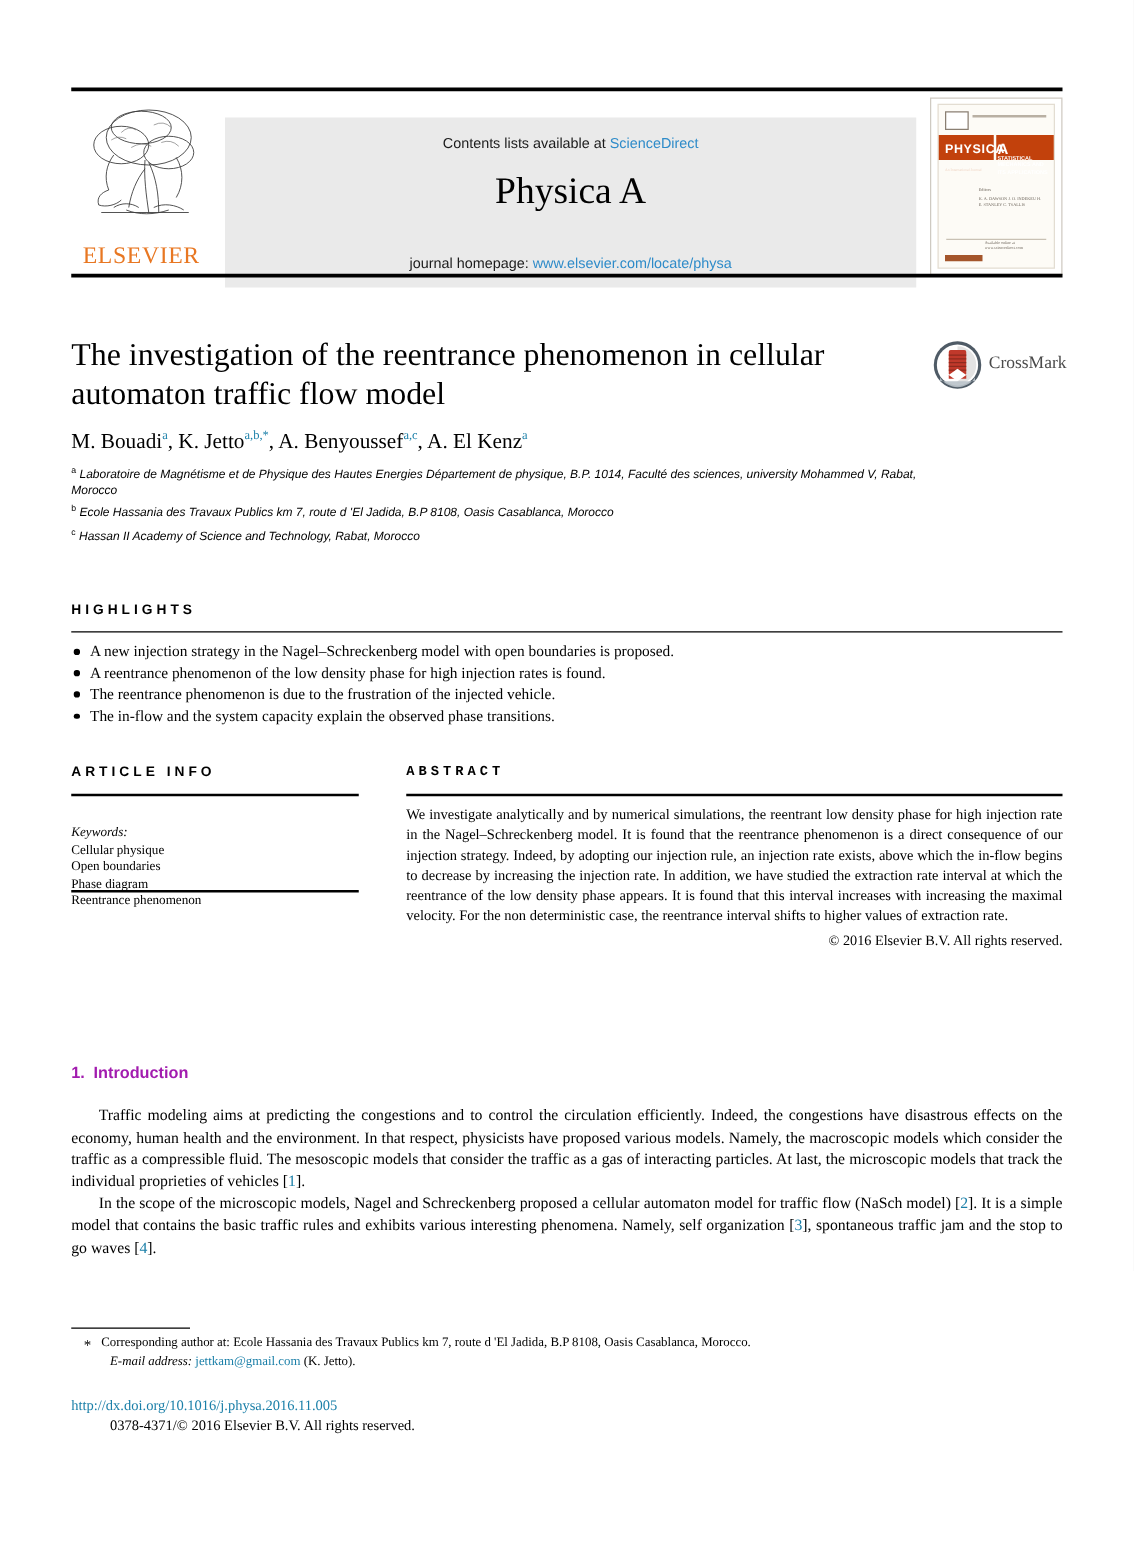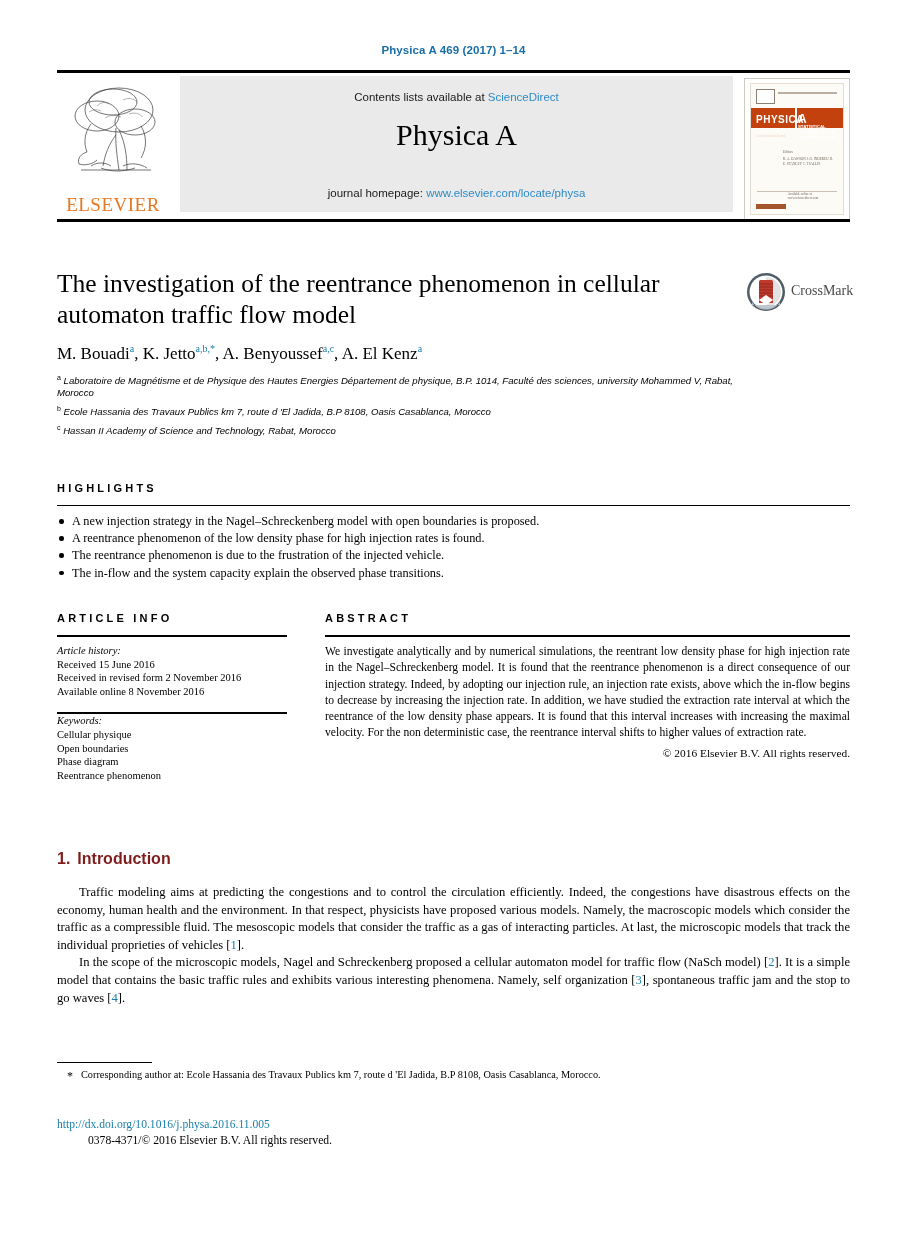--- a/index.html
+++ b/index.html
@@ -68,21 +68,21 @@
     left: 0;
     width: 112px;
     text-align: center;
     font-family: Liberation Serif, serif;
     font-size: 19px;
     letter-spacing: .5px;
     color: #e87722;
   }
   .center-panel {
     position: absolute;
-    top: 6px;
+    top: 24px;
     left: 123px;
     width: 553px;
     height: 136px;
     background: #eaeaea;
     text-decoration: underline;
   }
   .contents-line {
     position: absolute;
     top: 15px; left: 0;
     width: 553px;
@@ -332,21 +332,21 @@
     top: 612px; left: 57px;
     font-family: "Liberation Sans", sans-serif;
     font-weight: bold;
     font-size: 11px;
     letter-spacing: 3.2px;
     color: #000;
   }
   .abs-head {
     position: absolute;
     top: 612px; left: 325px;
-    font-family: Liberation Sans, sans-serif;
+    font-family: Liberation Mono, monospace;
     font-weight: bold;
     font-size: 11px;
     letter-spacing: 3.2px;
     color: #000;
   }
   .info-rule {
     position: absolute;
     top: 635px; left: 57px;
     width: 230px; height: 2px;
     background: #000;
@@ -392,22 +392,22 @@
     font-size: 11.4px;
   }
 
   
   .section-head {
     position: absolute;
     top: 850px;
     left: 57px;
     font-family: "Liberation Sans", sans-serif;
     font-weight: bold;
-    font-size: 16px;
-    color: #7f1d1d;
+    font-size: 13px;
+    color: #a21caf;
   }
   .section-head .num { margin-right: 7px; }
   .body-text {
     position: absolute;
     top: 884px;
     left: 57px;
     width: 793px;
     font-family: "Liberation Serif", serif;
     font-size: 12.6px;
     line-height: 17.6px;
@@ -462,21 +462,20 @@
     font-size: 11.6px;
     color: #000;
     margin-left: 31px;
   }
 </style>
 </head>
 <body>
 
 <div class="page">
 
-  <div class="running-head">Physica A 469 (2017) 1–14</div>
 
   <div class="masthead">
     <div class="rule-top"></div>
 
     <div class="elsevier-logo">
       <div class="tree-box">
         <svg width="104" height="102" viewBox="0 0 104 102" xmlns="http://www.w3.org/2000/svg">
           <g stroke="#3a3a3a" stroke-width="0.7" fill="none">
             <ellipse cx="58" cy="30" rx="34" ry="22"></ellipse>
             <ellipse cx="36" cy="36" rx="22" ry="15"></ellipse>
@@ -577,26 +576,20 @@
   <ul class="hl-list">
     <li>A new injection strategy in the Nagel–Schreckenberg model with open boundaries is proposed.</li>
     <li>A reentrance phenomenon of the low density phase for high injection rates is found.</li>
     <li>The reentrance phenomenon is due to the frustration of the injected vehicle.</li>
     <li>The in-flow and the system capacity explain the observed phase transitions.</li>
   </ul>
 
   <div class="info-head">ARTICLE INFO</div>
   <div class="info-rule"></div>
   <div class="info-col">
-    <div>
-      <div class="lbl">Article history:</div>
-      <div>Received 15 June 2016</div>
-      <div>Received in revised form 2 November 2016</div>
-      <div>Available online 8 November 2016</div>
-    </div>
     <div class="info-block2">
       <div class="lbl">Keywords:</div>
       <div>Cellular physique</div>
       <div>Open boundaries</div>
       <div>Phase diagram</div>
       <div>Reentrance phenomenon</div>
     </div>
   </div>
   <div class="info-mid-rule"></div>
 
@@ -612,17 +605,18 @@
   </div>
   <div class="body-text">
     <p><span>Traffic modeling aims at predicting the congestions and to control the circulation efficiently. Indeed, the congestions have disastrous effects on the economy, human health and the environment. In that respect, physicists have proposed various models. Namely, the macroscopic models which consider the traffic as a compressible fluid. The mesoscopic models that consider the traffic as a gas of interacting particles. At last, the microscopic models that track the individual proprieties of vehicles [</span><span class="ref">1</span><span>].</span></p>
     <p><span>In the scope of the microscopic models, Nagel and Schreckenberg proposed a cellular automaton model for traffic flow (NaSch model) [</span><span class="ref">2</span><span>]. It is a simple model that contains the basic traffic rules and exhibits various interesting phenomena. Namely, self organization [</span><span class="ref">3</span><span>], spontaneous traffic jam and the stop to go waves [</span><span class="ref">4</span><span>].</span></p>
   </div>
 
   <div class="foot-rule"></div>
   <div class="footnote">
     <span class="star-mark">*</span>
     <div class="fn-line1">Corresponding author at: Ecole Hassania des Travaux Publics km 7, route d 'El Jadida, B.P 8108, Oasis Casablanca, Morocco.</div>
+    <div class="fn-line2"><em>E-mail address:</em> <a href="#">jettkam@gmail.com</a> <span>(K. Jetto).</span></div>
   </div>
   <div class="doi">http://dx.doi.org/10.1016/j.physa.2016.11.005</div>
   <div class="issn">0378-4371/© 2016 Elsevier B.V. All rights reserved.</div>
 
 </div>
 
 </body></html>

